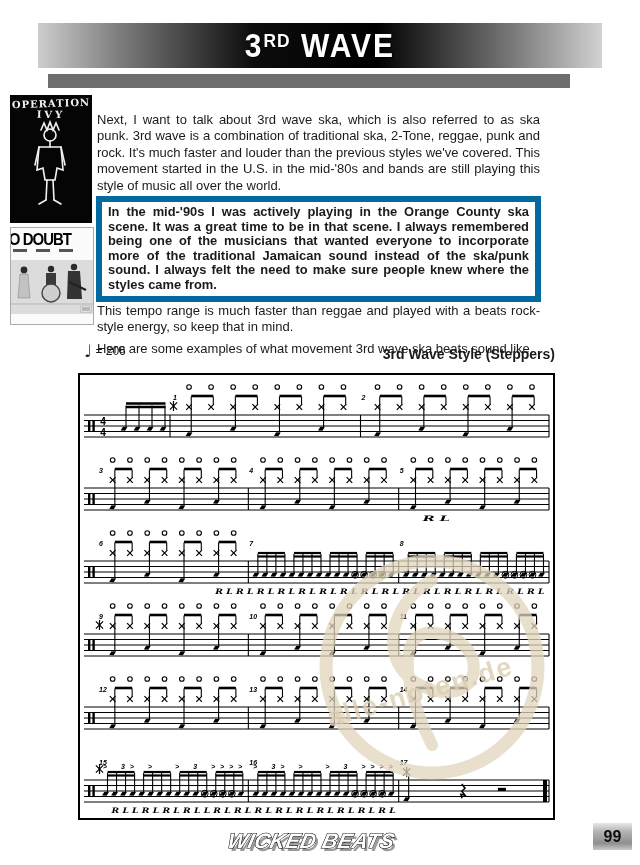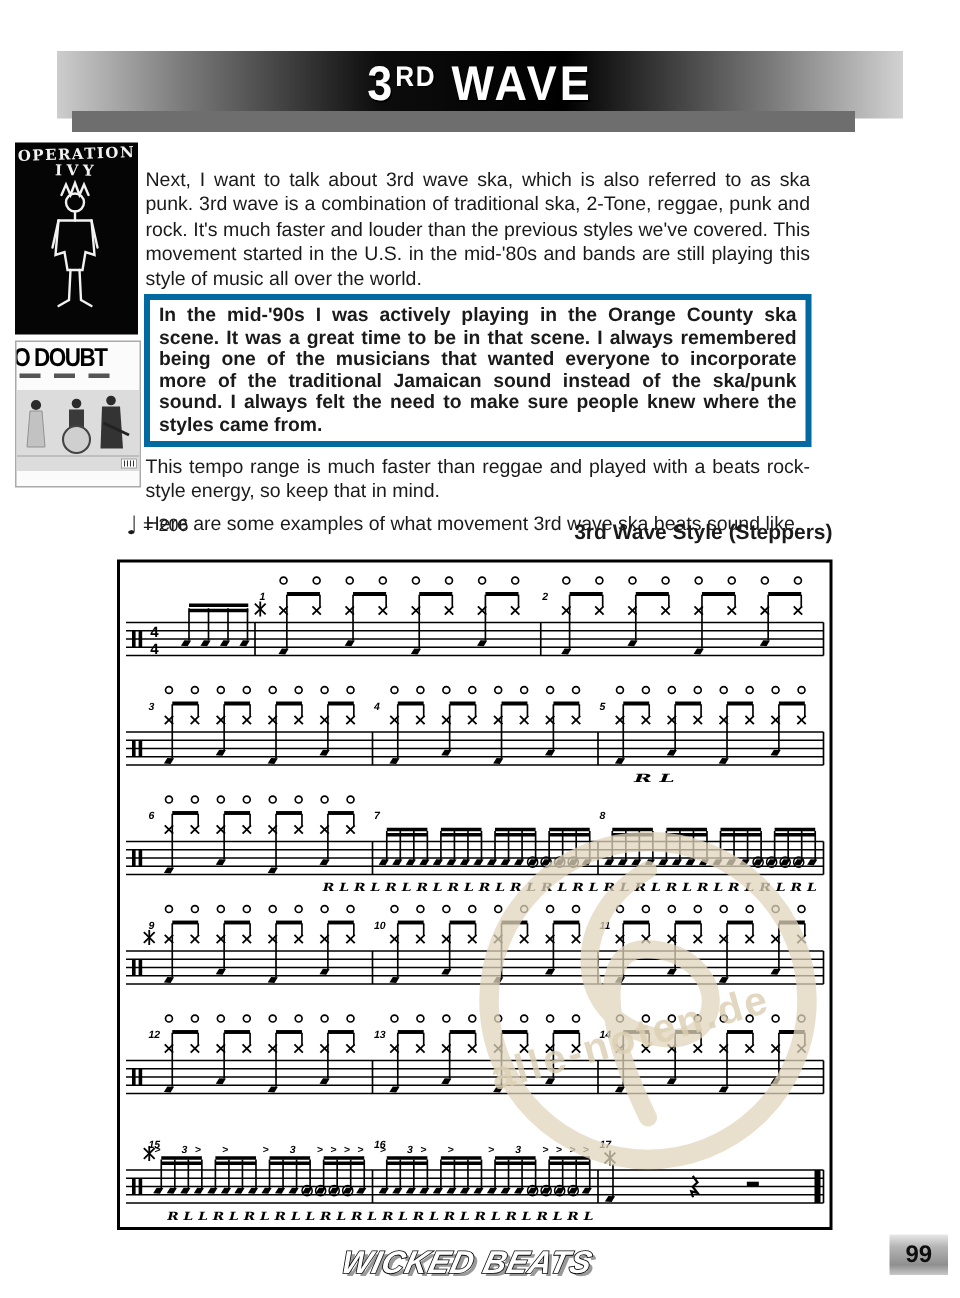--- a/index.html
+++ b/index.html
@@ -1,41 +1,41 @@
 <!DOCTYPE html>
 <html><head>
 <meta charset="utf-8">
 <style>
   html,body{margin:0;padding:0;background:#fff;}
   body{width:640px;height:865px;position:relative;overflow:hidden;
        font-family:"Liberation Sans","DejaVu Sans",sans-serif;color:#1a1a1a;}
   .abs{position:absolute;}
   
-  .banner{left:38px;top:34px;width:564px;height:45px;
+  .banner{left:38px;top:23px;width:564px;height:45px;
     background:linear-gradient(to right,#cdcdcd 0%,#7a7a7a 15%,#0d0d0d 38%,#000 60%,#787878 84%,#d2d2d2 100%);
     display:flex;align-items:center;justify-content:center;text-align:center;}
   .banner-text{color:#fff;font-weight:bold;font-size:30px;letter-spacing:2px;
     text-shadow:1px 1px 0 #000;transform:scaleY(1.08);}
   .banner-text sup{font-size:0.58em;vertical-align:9px;letter-spacing:1px;}
   .graybar{left:48px;top:74px;width:522px;height:14px;background:#6e6e6e;}
   
   .album1{left:10px;top:95px;width:82px;height:128px;background:#050505;overflow:hidden;}
   .album1 .t1{display:block;color:#f2f2f2;font-weight:bold;font-size:10px;letter-spacing:1px;
     text-align:center;margin-top:3px;transform:rotate(-2deg);font-family:"DejaVu Serif",serif;}
   .album1 .t2{display:block;color:#f2f2f2;font-weight:bold;font-size:10px;letter-spacing:3px;
     text-align:center;transform:rotate(1deg);font-family:"DejaVu Serif",serif;}
   .album2{left:10px;top:227px;width:82px;height:96px;background:#fbfbfb;border:1px solid #aaa;overflow:hidden;}
   .album2 .title{font-weight:bold;font-size:15px;letter-spacing:-1px;white-space:nowrap;
     margin:2px 0 0 -12px;transform:scaleY(1.15);color:#000;}
   .album2 .stubs{display:flex;gap:9px;margin:2px 0 0 2px;}
   .album2 .stub{width:14px;height:3px;background:#555;}
   
   .para{left:97px;width:443px;font-size:13px;line-height:16.4px;text-align:justify;}
   .p1{top:99px;}
-  .callout{left:96px;top:196px;width:445px;box-sizing:border-box;border:4px solid #0369a1;
+  .callout{left:96px;top:196px;width:445px;box-sizing:border-box;border:6px solid #0369a1;
     padding:3px 6px 4px 6px;font-weight:bold;font-size:12.9px;line-height:14.5px;text-align:justify;}
   .p2{top:290px;}
   .p3{top:328px;}
   
   .tempo{left:84px;top:341px;font-size:12px;}
   .tempo .glyph{font-family:"DejaVu Sans",sans-serif;font-size:17px;vertical-align:-2px;}
   .score-title{left:78px;top:346px;width:477px;text-align:right;font-weight:bold;font-size:14px;}
   
   .scorebox{left:78px;top:373px;width:477px;height:447px;border:2px solid #000;box-sizing:border-box;
     background:#fff;overflow:hidden;}

